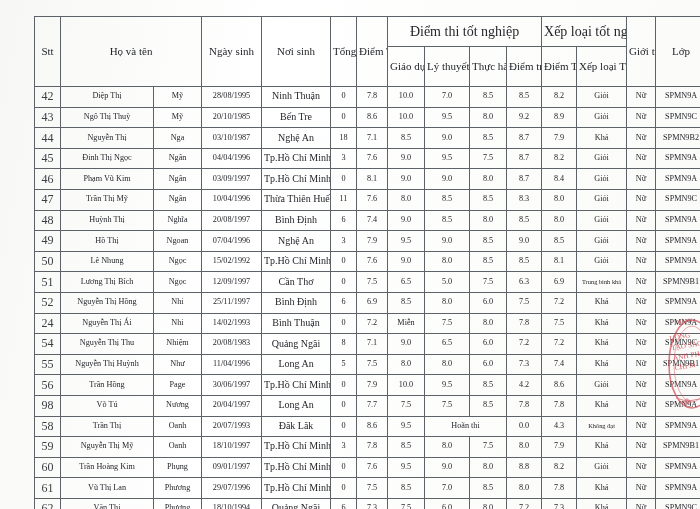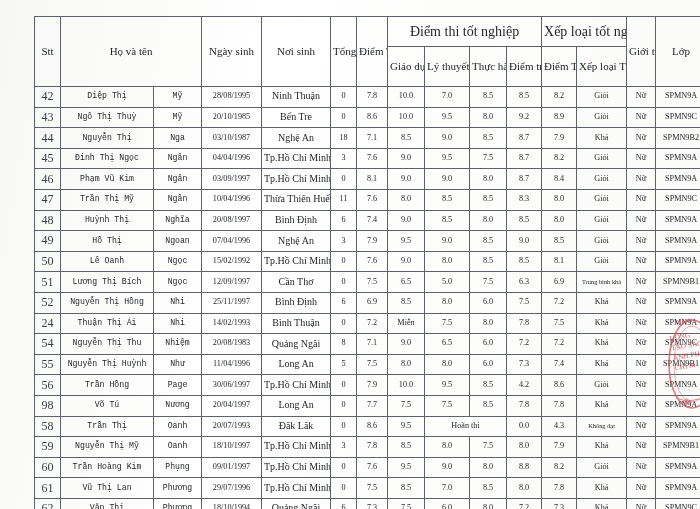--- a/index.html
+++ b/index.html
@@ -61,21 +61,21 @@
   col.c-dtb{width:35px;}
   col.c-xltn{width:35px;}
   col.c-xl{width:50px;}
   col.c-gt{width:29px;}
   col.c-lop{width:51px;}
 
   tbody tr{height:20.6px;}
   thead tr.r1{height:30px;}
   thead tr.r2{height:40px;}
 
-  td.name{text-align:left;padding-left:4px;font-family:Liberation Mono, monospace;}
+  td.name{text-align:left;padding-left:4px;}
   td.small{font-size:6.4px;}
   td.place{font-size:10px;}
   td.stt{font-size:12px;color:#3a3d42;}
 
   .footer{
     position:absolute;
     left:0; right:0;
     top:484px;
     text-align:center;
     font-family:"Liberation Sans", sans-serif;
@@ -295,21 +295,21 @@
           <td>9.0</td>
           <td>8.5</td>
           <td>9.0</td>
           <td>8.5</td>
           <td>Giỏi</td>
           <td>Nữ</td>
           <td>SPMN9A</td>
         </tr>
         <tr>
           <td class="stt">50</td>
-          <td class="name">Lê Oanh</td>
+          <td class="name">Lê Nhung</td>
           <td class="name">Ngọc</td>
           <td>15/02/1992</td>
           <td class="place">Tp.Hồ Chí Minh</td>
           <td>0</td>
           <td>7.6</td>
           <td>9.0</td>
           <td>8.0</td>
           <td>8.5</td>
           <td>8.5</td>
           <td>8.1</td>
@@ -346,21 +346,21 @@
           <td>8.0</td>
           <td>6.0</td>
           <td>7.5</td>
           <td>7.2</td>
           <td>Khá</td>
           <td>Nữ</td>
           <td>SPMN9A</td>
         </tr>
         <tr>
           <td class="stt">24</td>
-          <td class="name">Thuận Thị Ái</td>
+          <td class="name">Nguyễn Thị Ái</td>
           <td class="name">Nhi</td>
           <td>14/02/1993</td>
           <td class="place">Bình Thuận</td>
           <td>0</td>
           <td>7.2</td>
           <td>Miễn</td>
           <td>7.5</td>
           <td>8.0</td>
           <td>7.8</td>
           <td>7.5</td>

